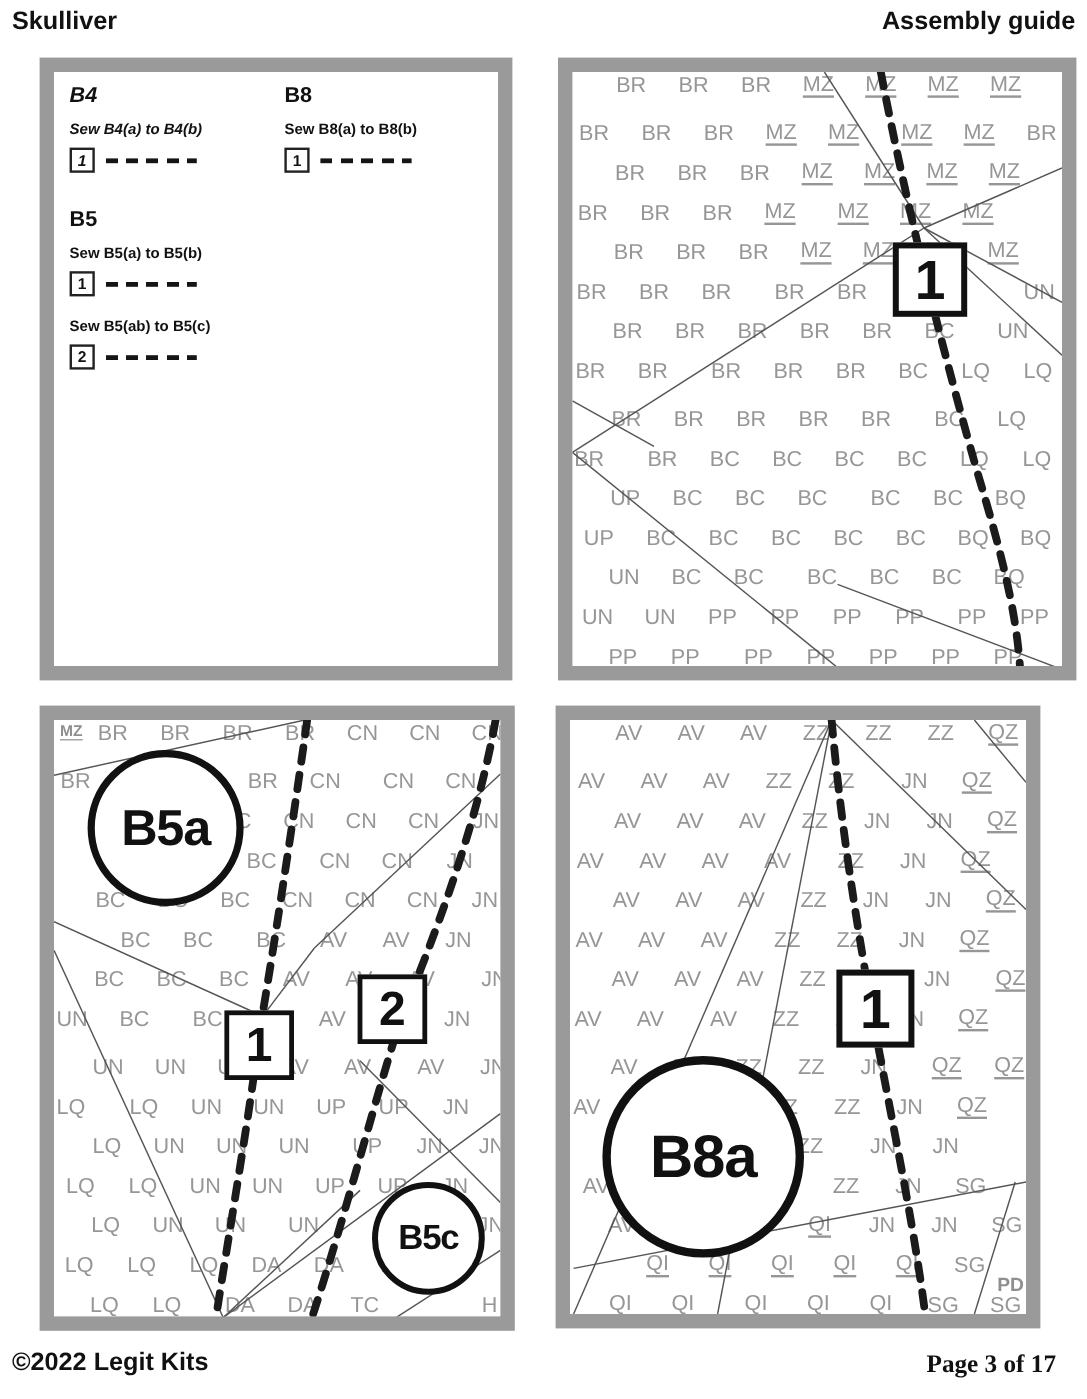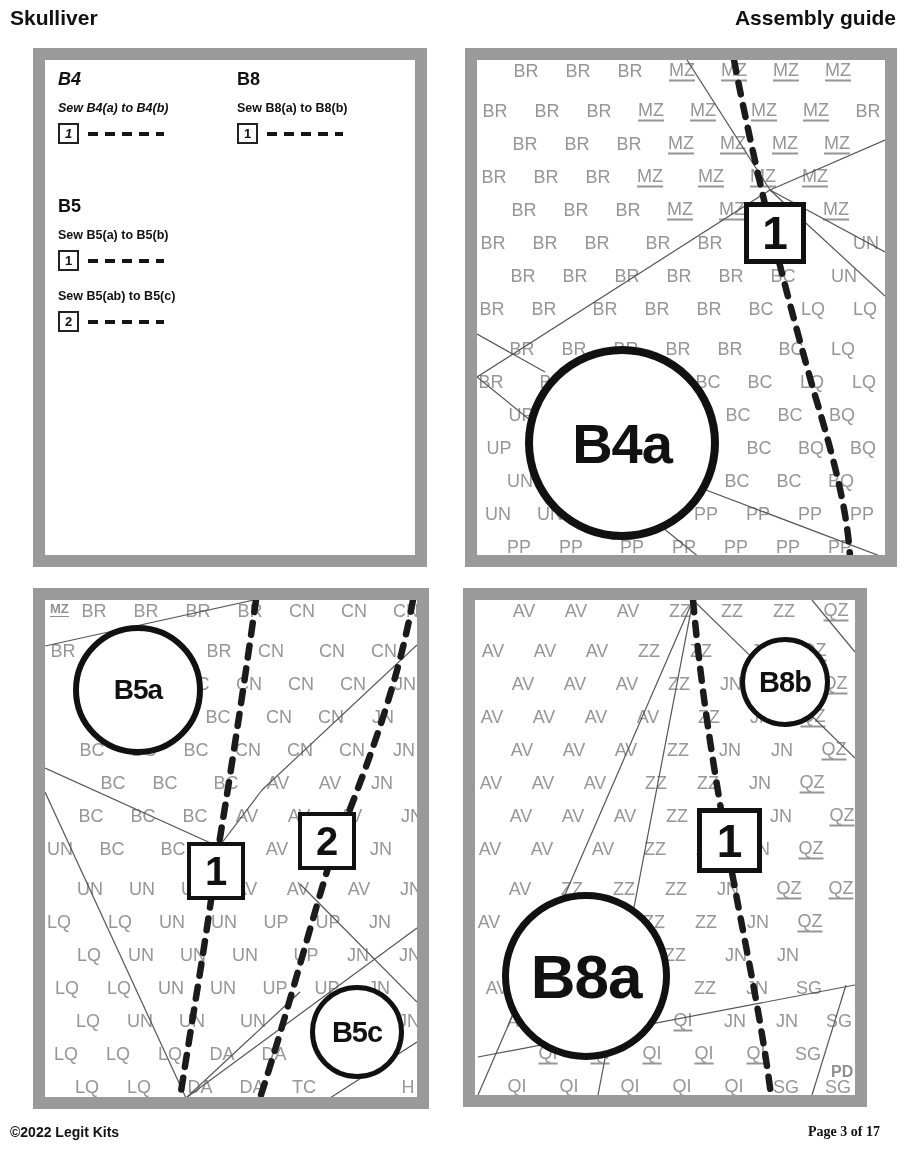--- a/index.html
+++ b/index.html
@@ -1,20 +1,20 @@
 <!DOCTYPE html>
 <html><head>
 <meta charset="utf-8">
 <style>
   html,body{margin:0;padding:0;background:#ffffff;}
   body{font-family:"Liberation Sans",sans-serif;color:#111;}
   #page{position:relative;width:906px;height:1166px;background:#fff;overflow:hidden;}
   .hdr{position:absolute;top:6px;left:10px;font-size:21px;font-weight:bold;letter-spacing:0;}
   .hdr.right{left:auto;right:10px;text-align:right;}
-  .ftr{position:absolute;top:1124px;left:10px;font-size:14px;font-weight:bold;}
+  .ftr{position:absolute;top:1124px;left:10px;font-size:21px;font-weight:bold;}
   .ftr.right{left:auto;right:26px;font-family:Liberation Serif, serif;}
   .panel{position:absolute;background:#fff;border:12px solid #9a9a9a;box-sizing:border-box;}
   
   .igroup{position:absolute;}
   .ititle{font-size:18px;font-weight:bold;margin-bottom:11px;}
   .itext{font-size:12.5px;font-weight:bold;margin-bottom:8px;}
   .irow{display:flex;align-items:center;margin-bottom:18px;}
   .ibox{width:21px;height:21px;border:2px solid #222;box-sizing:border-box;display:flex;align-items:center;justify-content:center;font-size:13px;font-weight:bold;background:#fff;}
   .idash{width:76px;height:4px;margin-left:9px;background:repeating-linear-gradient(90deg,#151515 0 10px,transparent 10px 17px);}
   
@@ -45,21 +45,21 @@
       </div>
     </div>
     <div class="igroup" style="left:192px;top:9px;">
       <div class="ititle">B8</div>
       <div class="itext">Sew B8(a) to B8(b)</div>
       <div class="irow">
         <span class="ibox">1</span>
         <span class="idash"></span>
       </div>
     </div>
-    <div class="igroup" style="left:13px;top:136px;">
+    <div class="igroup" style="left:13px;top:112px;">
       <div class="ititle">B5</div>
       <div class="itext">Sew B5(a) to B5(b)</div>
       <div class="irow">
         <span class="ibox">1</span>
         <span class="idash"></span>
       </div>
       <div class="itext">Sew B5(ab) to B5(c)</div>
       <div class="irow">
         <span class="ibox">2</span>
         <span class="idash"></span>
@@ -185,21 +185,20 @@
         <line x1="687" y1="60" x2="770" y2="190" stroke="#555555" stroke-width="1.2"></line>
         <line x1="770" y1="190" x2="885" y2="140" stroke="#555555" stroke-width="1.2"></line>
         <line x1="770" y1="190" x2="885" y2="252" stroke="#555555" stroke-width="1.2"></line>
         <line x1="770" y1="190" x2="885" y2="296" stroke="#555555" stroke-width="1.2"></line>
         <line x1="770" y1="190" x2="477" y2="377" stroke="#555555" stroke-width="1.2"></line>
         <line x1="477" y1="377" x2="700" y2="558" stroke="#555555" stroke-width="1.2"></line>
         <line x1="698" y1="487" x2="880" y2="556" stroke="#555555" stroke-width="1.2"></line>
         <line x1="477" y1="334" x2="545" y2="372" stroke="#555555" stroke-width="1.2"></line>
         <path d="M734,60 C758,185 788,300 814,392 C836,465 847,512 850,556" fill="none" stroke="#1b1b1b" stroke-width="6.5" stroke-dasharray="12 11" stroke-linecap="round"></path>
       </svg>
-      <div class="pcircle" style="left: 48px; top: 286px; width: 194px; height: 194px; border: 8px solid rgb(17, 17, 17); font-size: 56px;">B4a</div>
       <div class="sbox" style="left: 267px; top: 142px; width: 62px; height: 62px; border: 5px solid rgb(17, 17, 17); font-size: 46px;">1</div>
     </div>
     <div class="panel" style="left: 33px; top: 588px; width: 396px; height: 521px;">
       <div class="wmlayer">
         <span class="wm" style="left: 49px; top: 11px;">BR</span>
         <span class="wm" style="left: 101px; top: 11px;">BR</span>
         <span class="wm" style="left: 153px; top: 11px;">BR</span>
         <span class="wm" style="left: 205px; top: 11px;">BR</span>
         <span class="wm" style="left: 257px; top: 11px;">CN</span>
         <span class="wm" style="left: 309px; top: 11px;">CN</span>
@@ -304,21 +303,21 @@
         <line x1="417" y1="645" x2="262" y2="790" stroke="#555555" stroke-width="1.2"></line>
         <line x1="262" y1="790" x2="218" y2="848" stroke="#555555" stroke-width="1.2"></line>
         <line x1="45" y1="792" x2="186" y2="1098" stroke="#555555" stroke-width="1.2"></line>
         <line x1="186" y1="1098" x2="417" y2="928" stroke="#555555" stroke-width="1.2"></line>
         <line x1="186" y1="1098" x2="300" y2="992" stroke="#555555" stroke-width="1.2"></line>
         <line x1="300" y1="884" x2="417" y2="1002" stroke="#555555" stroke-width="1.2"></line>
         <line x1="330" y1="1098" x2="417" y2="1042" stroke="#555555" stroke-width="1.2"></line>
         <path d="M256,600 C242,700 228,790 217,856 C207,935 192,1020 180,1098" fill="none" stroke="#1b1b1b" stroke-width="6.5" stroke-dasharray="12 11" stroke-linecap="round"></path>
         <path d="M413,600 C397,690 362,780 333,852 C312,918 288,1012 260,1098" fill="none" stroke="#1b1b1b" stroke-width="6.5" stroke-dasharray="12 11" stroke-linecap="round"></path>
       </svg>
-      <div class="pcircle" style="left: 28px; top: 25px; width: 130px; height: 130px; border: 6px solid rgb(17, 17, 17); font-size: 28px;">B5a</div>
+      <div class="pcircle" style="left: 28px; top: 25px; width: 130px; height: 130px; border: 6px solid rgb(17, 17, 17); font-size: 42px;">B5a</div>
       <div class="pcircle" style="left: 265px; top: 385px; width: 94px; height: 94px; border: 5px solid rgb(17, 17, 17); font-size: 29px;">B5c</div>
       <div class="sbox" style="left: 142px; top: 242px; width: 58px; height: 58px; border: 4px solid rgb(17, 17, 17); font-size: 40px;">1</div>
       <div class="sbox" style="left: 253px; top: 212px; width: 58px; height: 58px; border: 4px solid rgb(17, 17, 17); font-size: 40px;">2</div>
       <span class="mark u" style="left: 5px; top: 1px; font-size: 13px;">MZ</span>
     </div>
     <div class="panel" style="left: 463px; top: 588px; width: 404px; height: 519px;">
       <div class="wmlayer">
         <span class="wm" style="left: 49px; top: 11px;">AV</span>
         <span class="wm" style="left: 101px; top: 11px;">AV</span>
         <span class="wm" style="left: 153px; top: 11px;">AV</span>
@@ -425,18 +424,17 @@
       </div>
       <svg class="lsvg" width="380" height="495" viewBox="475 600 380 495" style="left: 0px; top: 0px;">
         <line x1="693" y1="600" x2="478" y2="1095" stroke="#555555" stroke-width="1.2"></line>
         <line x1="693" y1="600" x2="855" y2="758" stroke="#555555" stroke-width="1.2"></line>
         <line x1="812" y1="600" x2="855" y2="652" stroke="#555555" stroke-width="1.2"></line>
         <line x1="478" y1="1057" x2="855" y2="985" stroke="#555555" stroke-width="1.2"></line>
         <line x1="846" y1="985" x2="812" y2="1095" stroke="#555555" stroke-width="1.2"></line>
         <line x1="693" y1="600" x2="598" y2="1095" stroke="#555555" stroke-width="1.2"></line>
         <path d="M693,600 C702,700 716,780 727,845 C742,930 760,1010 771,1095" fill="none" stroke="#1b1b1b" stroke-width="6.5" stroke-dasharray="12 11" stroke-linecap="round"></path>
       </svg>
-      <div class="pcircle" style="left: 265px; top: 37px; width: 90px; height: 90px; border: 5px solid rgb(17, 17, 17); font-size: 29px;">B8b</div>
-      <div class="pcircle" style="left: 27px; top: 292px; width: 168px; height: 168px; border: 7px solid rgb(17, 17, 17); font-size: 62px;">B8a</div>
+      <div class="pcircle" style="left: 27px; top: 280px; width: 168px; height: 168px; border: 7px solid rgb(17, 17, 17); font-size: 50px;">B8a</div>
       <div class="sbox" style="left: 222px; top: 208px; width: 65px; height: 65px; border: 5px solid rgb(17, 17, 17); font-size: 46px;">1</div>
       <span class="mark" style="left: 356px; top: 463px; font-size: 16px;">PD</span>
     </div>
   </div>
 
 </body></html>

